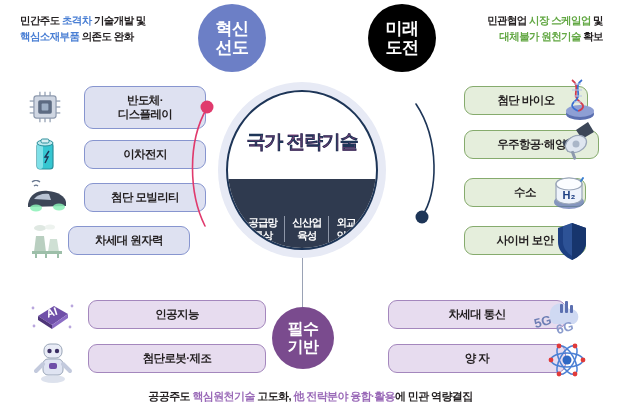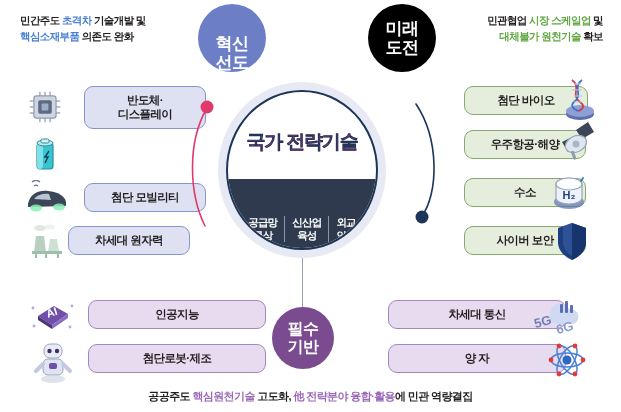--- a/index.html
+++ b/index.html
@@ -124,21 +124,21 @@
 
   <div class="abs caption" style="right:18px;top:12px;text-align:right;">
     <div>
       <span class="hl-plain">민관협업 </span><span class="hl-green">시장 스케일업</span><span class="hl-plain"> 및</span>
     </div>
     <div>
       <span class="hl-green">대체불가 원천기술</span><span class="hl-plain"> 확보</span>
     </div>
   </div>
 
-  <div class="abs cat-circle cat-innovate" style="left:198px;top:4px;width:68px;height:68px;font-size:17px;align-items:flex-end;">
+  <div class="abs cat-circle cat-innovate" style="left:198px;top:4px;width:68px;height:68px;font-size:17px;">
     <div>
       <div>혁신</div>
       <div>선도</div>
     </div>
   </div>
 
   <div class="abs cat-circle cat-future" style="left:368px;top:4px;width:68px;height:68px;font-size:17px;">
     <div>
       <div>미래</div>
       <div>도전</div>
@@ -210,20 +210,23 @@
 디스플레이</span>
   </div>
 
   <svg class="abs icon" style="left:32px;top:138px;width:26px;height:34px;z-index:4;" viewBox="0 0 26 34">
     <rect x="5" y="5" width="16" height="26" rx="3" fill="#35c6d1" stroke="#2a8f9b" stroke-width="1.2"></rect>
     <rect x="5" y="5" width="6" height="26" rx="3" fill="#7fe0e8"></rect>
     <ellipse cx="13" cy="5" rx="8" ry="3" fill="#bfe9ee" stroke="#2a8f9b" stroke-width="1"></ellipse>
     <rect x="9" y="1" width="8" height="4" rx="1.5" fill="#d7eef2" stroke="#2a8f9b" stroke-width="1"></rect>
     <path d="M17 13 l-4 6 h3 l-3 6" stroke="#1d3557" stroke-width="1.4" fill="none"></path>
   </svg>
+  <div class="abs pill pill-blue" style="left:64px;top:140px;width:122px;height:29px;">
+    <span>이차전지</span>
+  </div>
 
   <svg class="abs icon" style="left:22px;top:180px;width:48px;height:34px;z-index:4;" viewBox="0 0 48 34">
     <path d="M10 2 a6 6 0 0 1 8 0" stroke="#6a7890" stroke-width="1.3" fill="none"></path>
     <path d="M12 6 a3 3 0 0 1 4 0" stroke="#6a7890" stroke-width="1.3" fill="none"></path>
     <path d="M6 24 C8 14, 16 10, 26 11 C36 12, 43 16, 44 22 L44 26 L6 27 Z" fill="#3c4657"></path>
     <path d="M12 19 C15 15, 21 13, 27 14 L29 20 Z" fill="#b9c4d4"></path>
     <ellipse cx="14" cy="28" rx="6" ry="3.4" fill="#89f0b6" opacity="0.85"></ellipse>
     <ellipse cx="37" cy="27" rx="6" ry="3.4" fill="#89f0b6" opacity="0.85"></ellipse>
   </svg>
   <div class="abs pill pill-blue" style="left:64px;top:183px;width:122px;height:29px;">
@@ -253,21 +256,21 @@
     <path d="M16 2 C26 9, 14 17, 24 24 C32 30, 22 33, 22 33" stroke="#d23b4e" stroke-width="1.8" fill="none"></path>
     <path d="M26 2 C16 9, 28 17, 18 24 C12 29, 22 33, 22 33" stroke="#3b6fd2" stroke-width="1.8" fill="none"></path>
     <g stroke="#b9c6e8" stroke-width="1.1">
       <line x1="18" y1="6" x2="25" y2="6"></line>
         <line x1="16" y1="12" x2="26" y2="12"></line>
       <line x1="18" y1="18" x2="26" y2="18"></line>
         <line x1="18" y1="24" x2="25" y2="24"></line>
     </g>
   </svg>
 
-  <div class="abs pill pill-green" style="left:444px;top:130px;width:122px;height:29px;">
+  <div class="abs pill pill-green" style="left:444px;top:130px;width:135px;height:29px;">
     <span>우주항공·해양</span>
   </div>
   <svg class="abs icon" style="left:548px;top:120px;width:56px;height:46px;z-index:4;" viewBox="0 0 56 46">
     <path d="M28 10 L40 2 L46 12 L34 19 Z" fill="#3c4657"></path>
     <path d="M14 22 L26 16 L32 26 L20 32 Z" fill="#3c4657"></path>
     <ellipse cx="28" cy="24" rx="11" ry="8" fill="#dfe6f0" stroke="#9aa6b8" stroke-width="1.2" transform="rotate(-25 28 24)"></ellipse>
     <circle cx="28" cy="24" r="3.5" fill="#aab6c8"></circle>
     <rect x="24" y="31" width="3" height="9" rx="1" fill="#8d99ad" transform="rotate(-20 25 35)"></rect>
   </svg>
 

